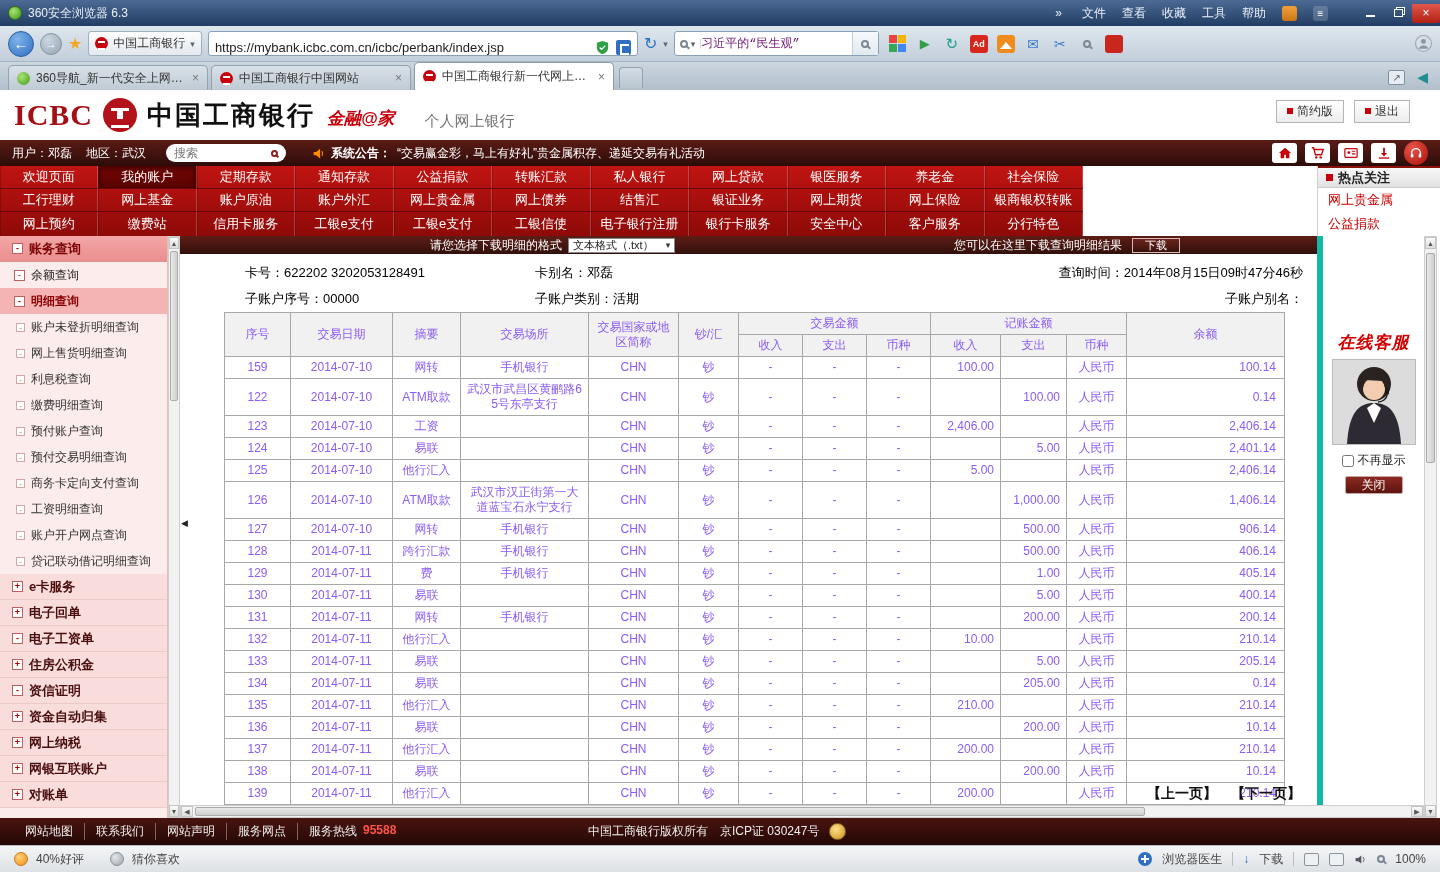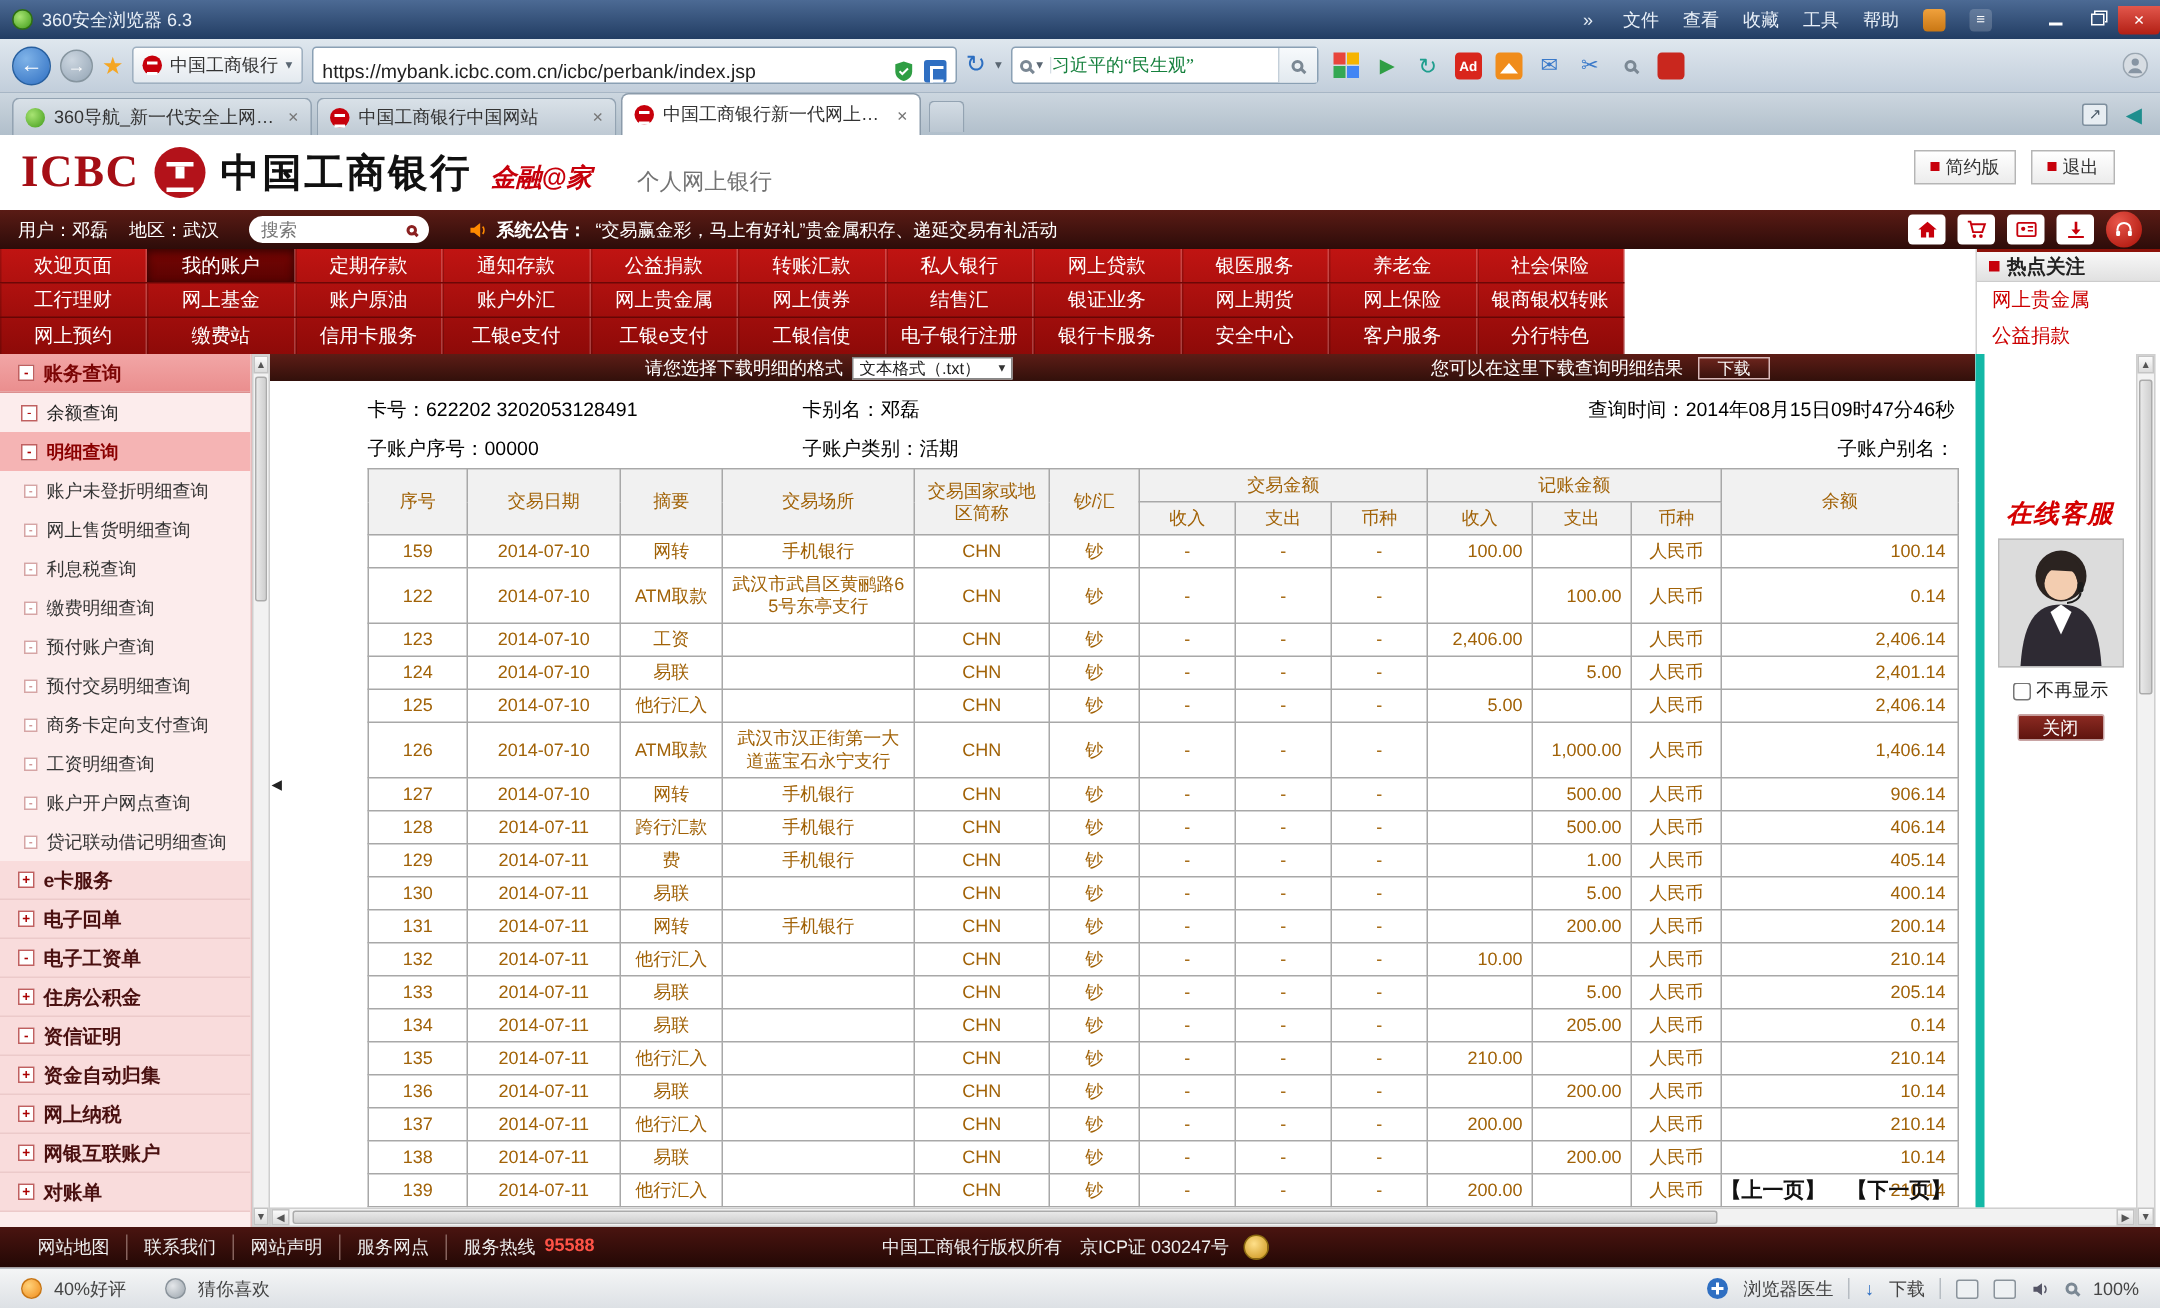--- a/index.html
+++ b/index.html
@@ -33,21 +33,21 @@
   .caret{color:#5a6672;font-size:9px}
   .urlbox{width:430px;height:25px;background:#fff;border:1px solid #8aa0b4;border-radius:3px;display:flex;align-items:flex-end;padding:0 6px;gap:6px;flex:none}
   .url-input{flex:1;border:none;outline:none;font-size:13px;color:#222;background:transparent;font-family:inherit}
   .cert-ico{width:15px;height:15px;background:#2f6fc2;border-radius:2px;flex:none;position:relative;cursor:pointer}
   .cert-ico::after{content:"";position:absolute;left:4px;top:4px;width:7px;height:7px;border:2px solid #fff;border-right:none}
   .refresh{color:#2d6fc1;font-size:16px;cursor:pointer;line-height:1}
   .searchbox{width:205px;height:25px;background:#fff;border:1px solid #8aa0b4;border-radius:3px;display:flex;align-items:center;flex:none;font-size:12px}
   .sb-left{display:flex;align-items:center;gap:3px;padding:0 5px;border-right:1px solid #d5dde4;cursor:pointer}
   .mag{width:8px;height:8px;border:2px solid #7b8894;border-radius:50%;position:relative;flex:none}
   .mag::after{content:"";position:absolute;width:5px;height:2px;background:#7b8894;transform:rotate(45deg);right:-4px;bottom:-2px}
-  .sb-input{flex:1;border:none;outline:none;font-size:12px;color:#15803d;min-width:0;font-family:Liberation Serif, serif}
+  .sb-input{flex:1;border:none;outline:none;font-size:12px;color:#701a75;min-width:0;font-family:Liberation Mono, monospace}
   .sb-btn{width:26px;height:100%;display:flex;align-items:center;justify-content:center;background:linear-gradient(#f7fafc,#e2e9ef);border-left:1px solid #c4cfd9;cursor:pointer}
   .toolicons{display:flex;gap:9px;align-items:center;margin-left:4px;flex:1}
   .ti{width:18px;height:18px;display:flex;align-items:center;justify-content:center;font-size:12px;cursor:pointer;border-radius:3px;flex:none}
   .grid4{display:grid;grid-template-columns:8px 8px;grid-template-rows:8px 8px;gap:1px}
   .grid4 b{display:block}
   .g1{background:#e8453c}.g2{background:#f5b400}.g3{background:#34a853}.g4{background:#4285f4}
   .ti.play{color:#2f9e44;font-size:13px}
   .ti.compat{color:#1f9e8e;font-size:15px}
   .ti.ad{background:#d9261c;color:#fff;font-size:9px;font-weight:bold}
   .ti.pic{background:#f08c1b;position:relative}
@@ -137,21 +137,21 @@
   .dlbar{height:18px;background:linear-gradient(#5d1d16,#32100b);display:flex;align-items:center;color:#fff;font-size:12px}
   .dl-label{margin-left:250px;white-space:nowrap}
   .dl-select{height:15px;background:#fff;border:1px solid #888;color:#222;font-size:11px;display:flex;align-items:center;gap:12px;padding:0 4px;margin-left:6px;cursor:pointer}
   .dl-select .caret{color:#333}
   .dl-hint{margin-left:auto;white-space:nowrap}
   .dl-btn{margin:0 137px 0 10px;height:15px;padding:0 12px;border:1px solid #d9b9b9;background:linear-gradient(#6b241c,#3a120d);color:#fff;font-size:11px;display:flex;align-items:center;cursor:pointer;white-space:nowrap}
   .cardinfo{padding-top:6px}
   .cardrow{display:flex;height:26px;align-items:center;font-size:13px;color:#000;padding:0 14px 0 65px}
   .cr1{width:290px}.cr2{flex:1}.cr3{text-align:right}
 
-  table.dtable{margin-left:65px;border-collapse:collapse;table-layout:fixed;width:1040px;font-size:12px;color:#a16207}
+  table.dtable{margin-left:44px;border-collapse:collapse;table-layout:fixed;width:1040px;font-size:12px;color:#8b5cf6}
   .dtable th,.dtable td{border:1px solid #a8a8a8;padding:3px 4px;text-align:center;line-height:15px;word-break:break-all}
   .dtable thead th{background:#f1f1f1;font-weight:normal;height:21px}
   .dtable td.c-num{text-align:right;padding-right:6px}
   .dtable td.c-bal{text-align:right;padding-right:8px}
   .pager{position:absolute;right:16px;bottom:2px;font-size:14px;font-weight:bold;color:#111;display:flex;gap:14px}
   .pager span{cursor:pointer}
   .collapse-handle{position:absolute;left:181px;top:518px;color:#222;font-size:9px;cursor:pointer}
 
   
   .rail{position:absolute;left:1317px;top:236px;width:107px;height:582px;background:#fff;border-left:6px solid #14b8a6}

